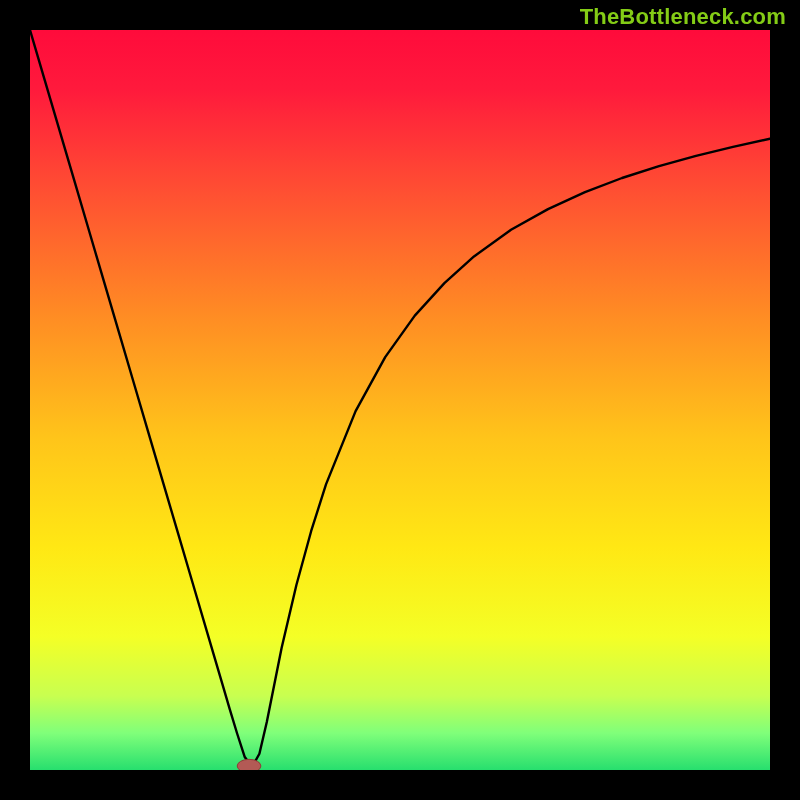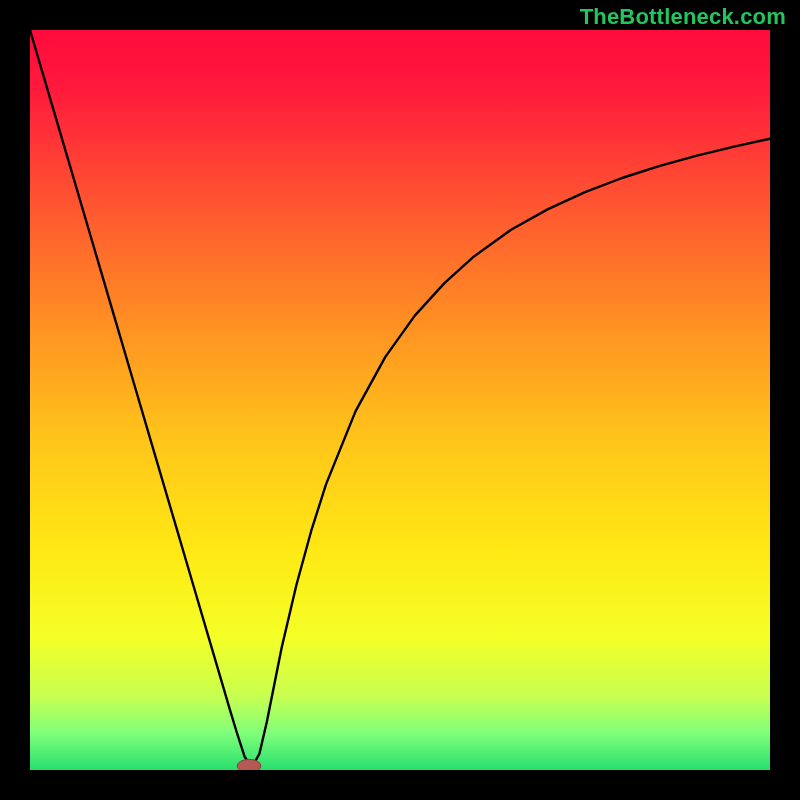--- a/index.html
+++ b/index.html
@@ -14,21 +14,21 @@
   .outer {
     position: relative;
     width: 800px;
     height: 800px;
     background: #000000;
   }
   .watermark {
     position: absolute;
     top: 4px;
     right: 14px;
-    color: #22c55e;
+    color: #84cc16;
     font-size: 22px;
     font-weight: 600;
     letter-spacing: 0.2px;
     user-select: none;
     z-index: 10;
   }
   .plot-wrap {
     position: absolute;
     left: 30px;
     top: 30px;

